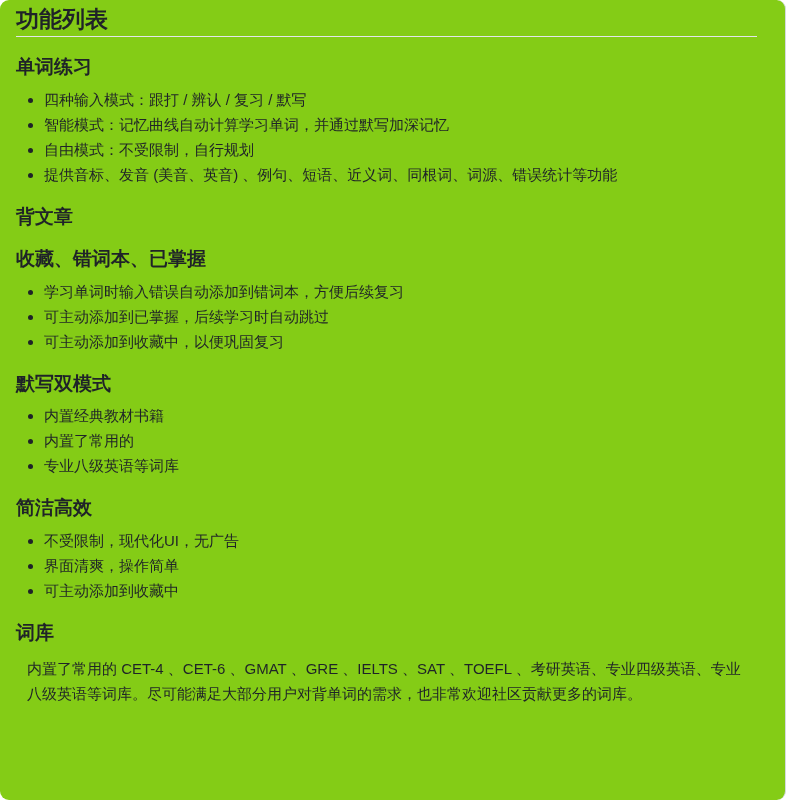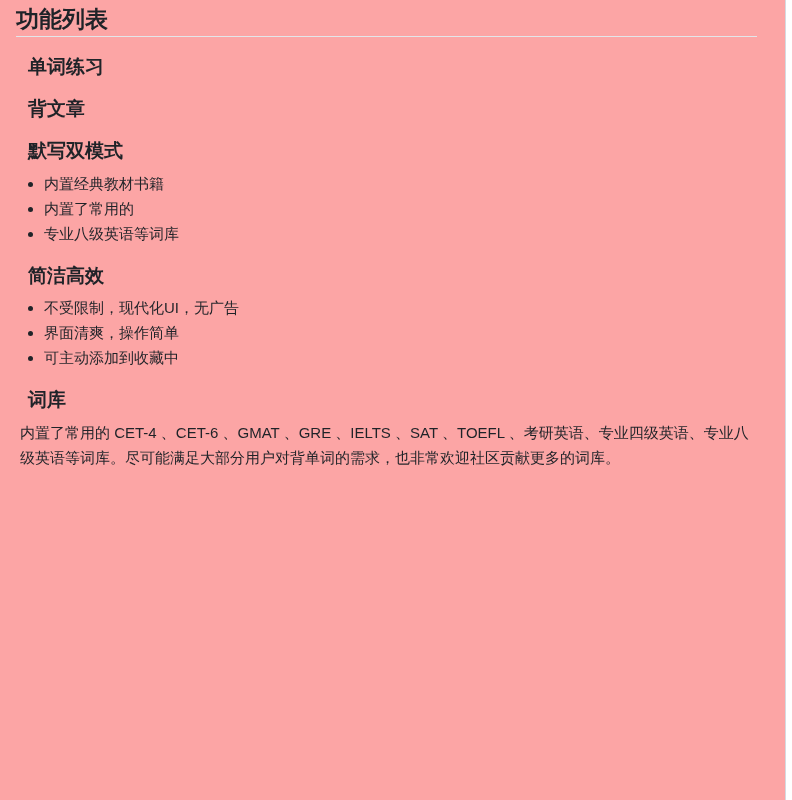--- a/index.html
+++ b/index.html
@@ -12,72 +12,87 @@
     height: 800px;
     overflow: hidden;
     font-family: "Liberation Sans", "DejaVu Sans", sans-serif;
     color: #1f2328;
   }
   .window {
     box-sizing: border-box;
     width: 786px;
     height: 800px;
     border-right: 1px solid #d4dae0;
-    background: #fca5a5;
+    background: #84cc16;
+    border-radius: 9px;
   }
   .content {
     box-sizing: border-box;
     padding: 6px 28px 0 16px;
   }
   .page-title {
     font-size: 23px;
     font-weight: 700;
     line-height: 1.15;
     margin: 0 0 6px 0;
     padding-bottom: 4px;
     border-bottom: 1px solid #e3e6ea;
   }
   h3.section-heading {
     font-size: 19px;
     font-weight: 700;
     line-height: 1.25;
-    margin: 18px 0 8px 12px;
+    margin: 18px 0 8px 0;
   }
   ul.feature-list {
     margin: 0 0 6px 0;
     padding-left: 28px;
     list-style: disc;
   }
   ul.feature-list li {
     font-size: 15px;
     line-height: 25px;
     color: #1f2328;
   }
   p.body-paragraph {
-    margin: 4px;
+    margin: 11px;
     font-size: 15px;
     line-height: 25px;
   }
 </style>
 </head>
 <body>
 
 <div class="window">
   <main class="content">
 
     <h2 class="page-title">功能列表</h2>
 
     <section>
       <h3 class="section-heading">单词练习</h3>
+      <ul class="feature-list">
+        <li>四种输入模式：跟打 / 辨认 / 复习 / 默写</li>
+        <li>智能模式：记忆曲线自动计算学习单词，并通过默写加深记忆</li>
+        <li>自由模式：不受限制，自行规划</li>
+        <li>提供音标、发音 (美音、英音) 、例句、短语、近义词、同根词、词源、错误统计等功能</li>
+      </ul>
     </section>
 
     <section>
       <h3 class="section-heading">背文章</h3>
     </section>
 
+    <section>
+      <h3 class="section-heading">收藏、错词本、已掌握</h3>
+      <ul class="feature-list">
+        <li>学习单词时输入错误自动添加到错词本，方便后续复习</li>
+        <li>可主动添加到已掌握，后续学习时自动跳过</li>
+        <li>可主动添加到收藏中，以便巩固复习</li>
+      </ul>
+    </section>
 
     <section>
       <h3 class="section-heading">默写双模式</h3>
       <ul class="feature-list">
         <li>内置经典教材书籍</li>
         <li>内置了常用的</li>
         <li>专业八级英语等词库</li>
       </ul>
     </section>
 

